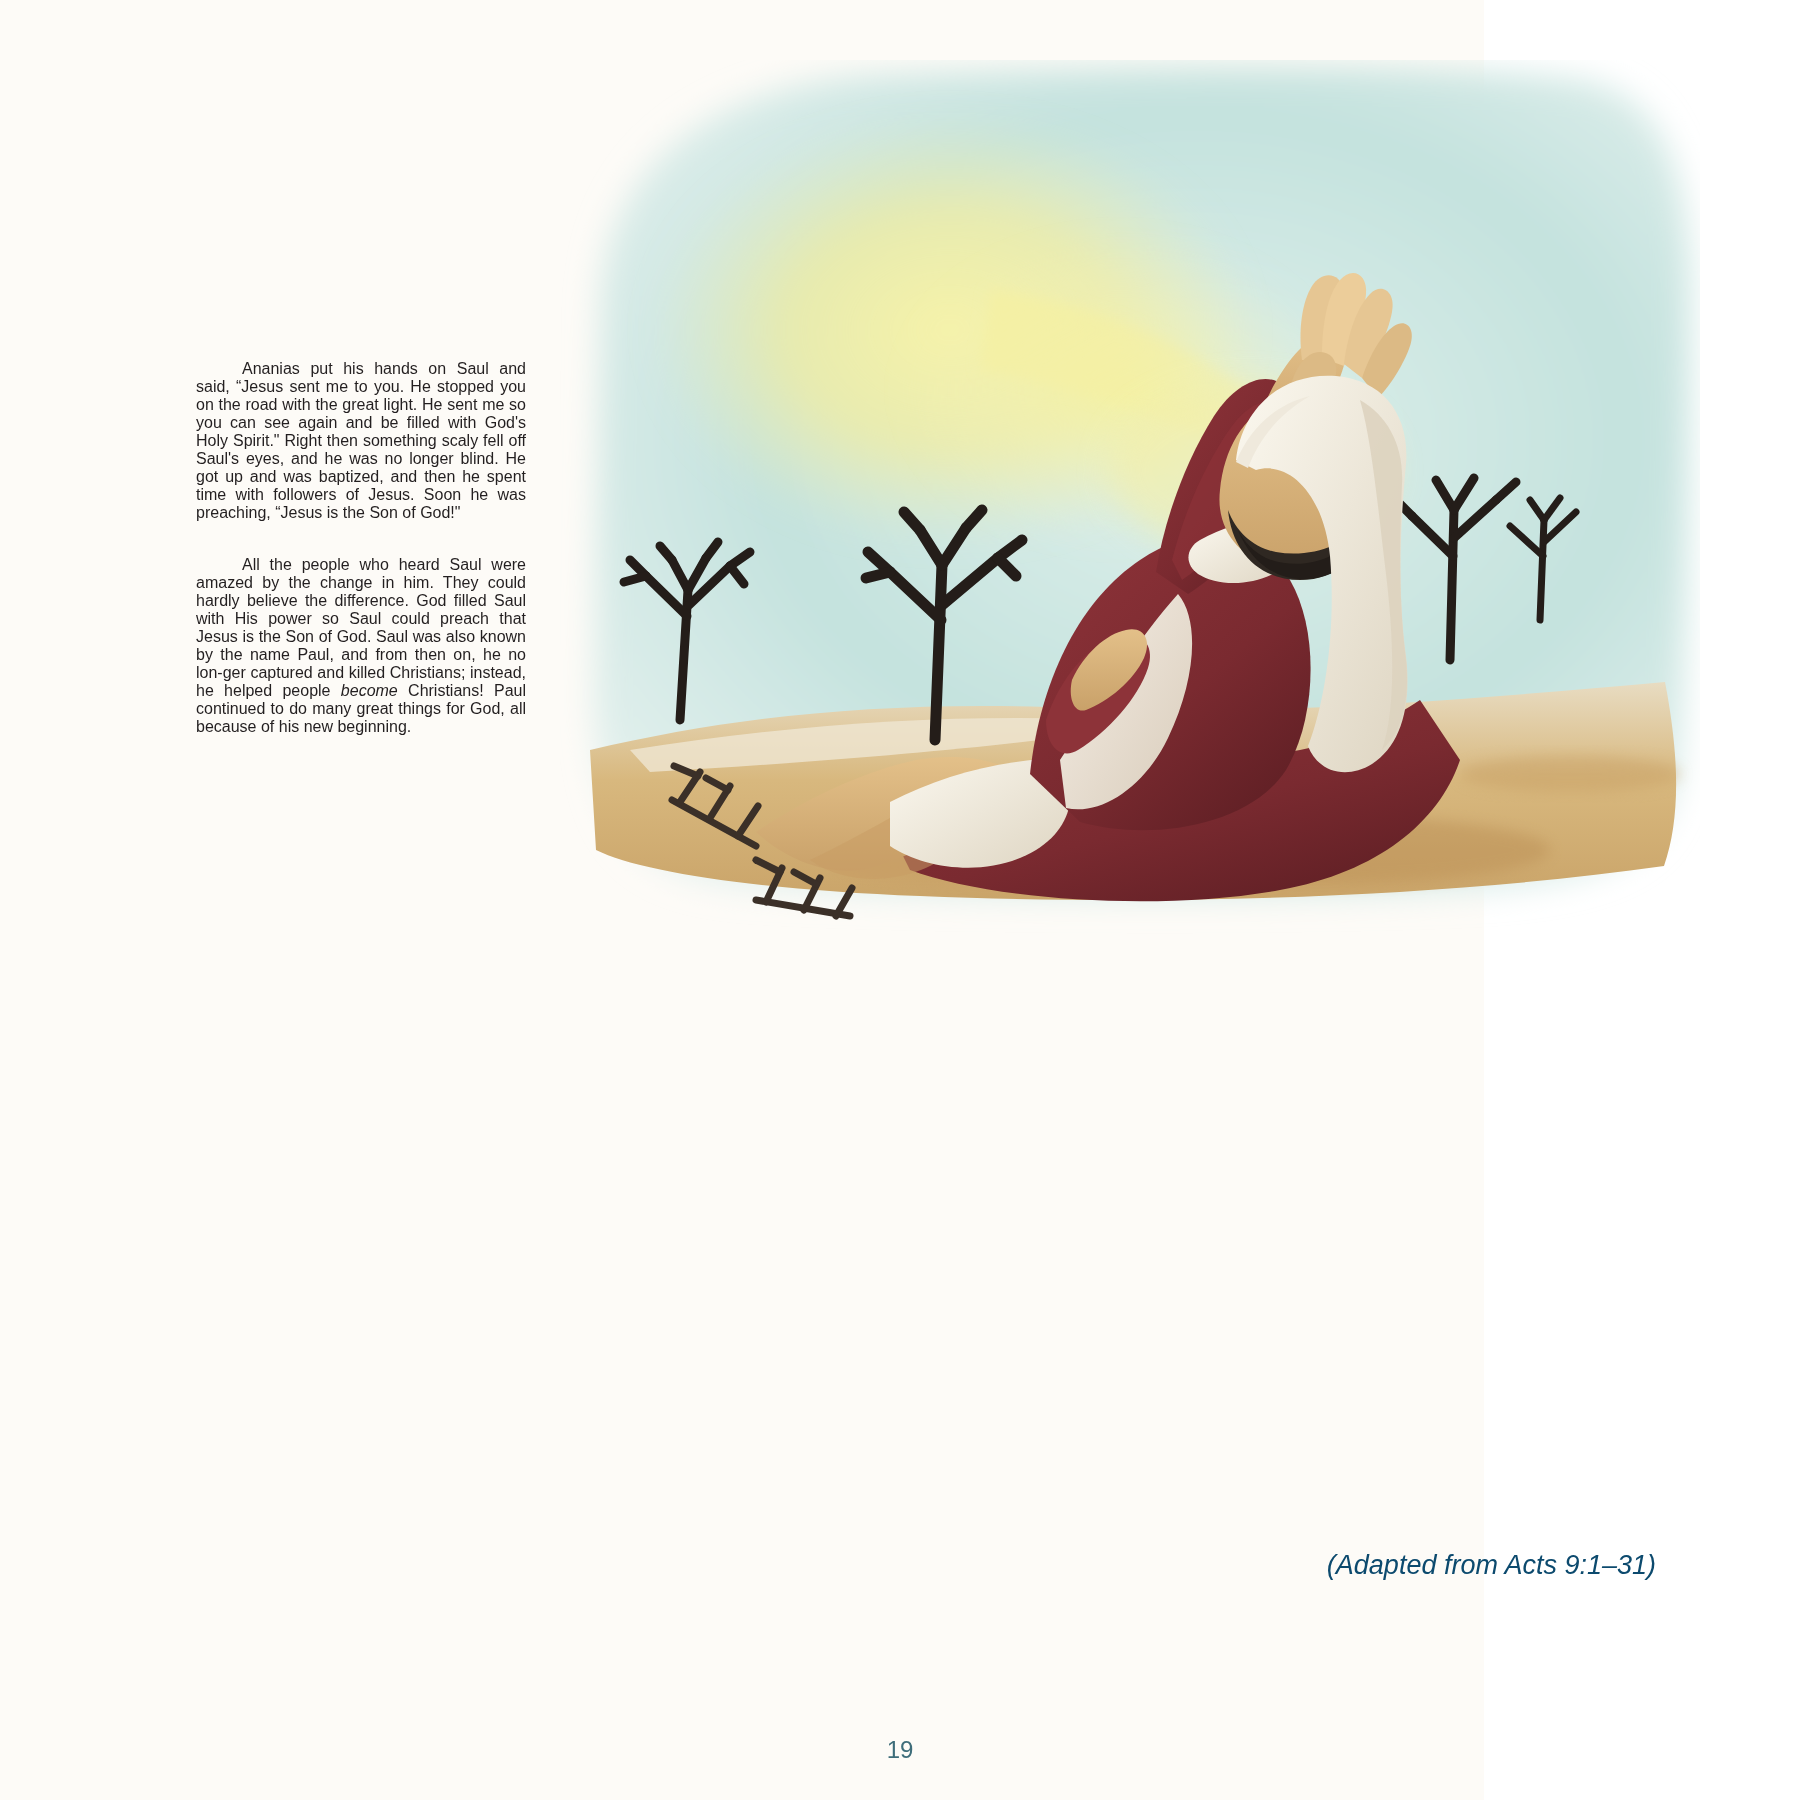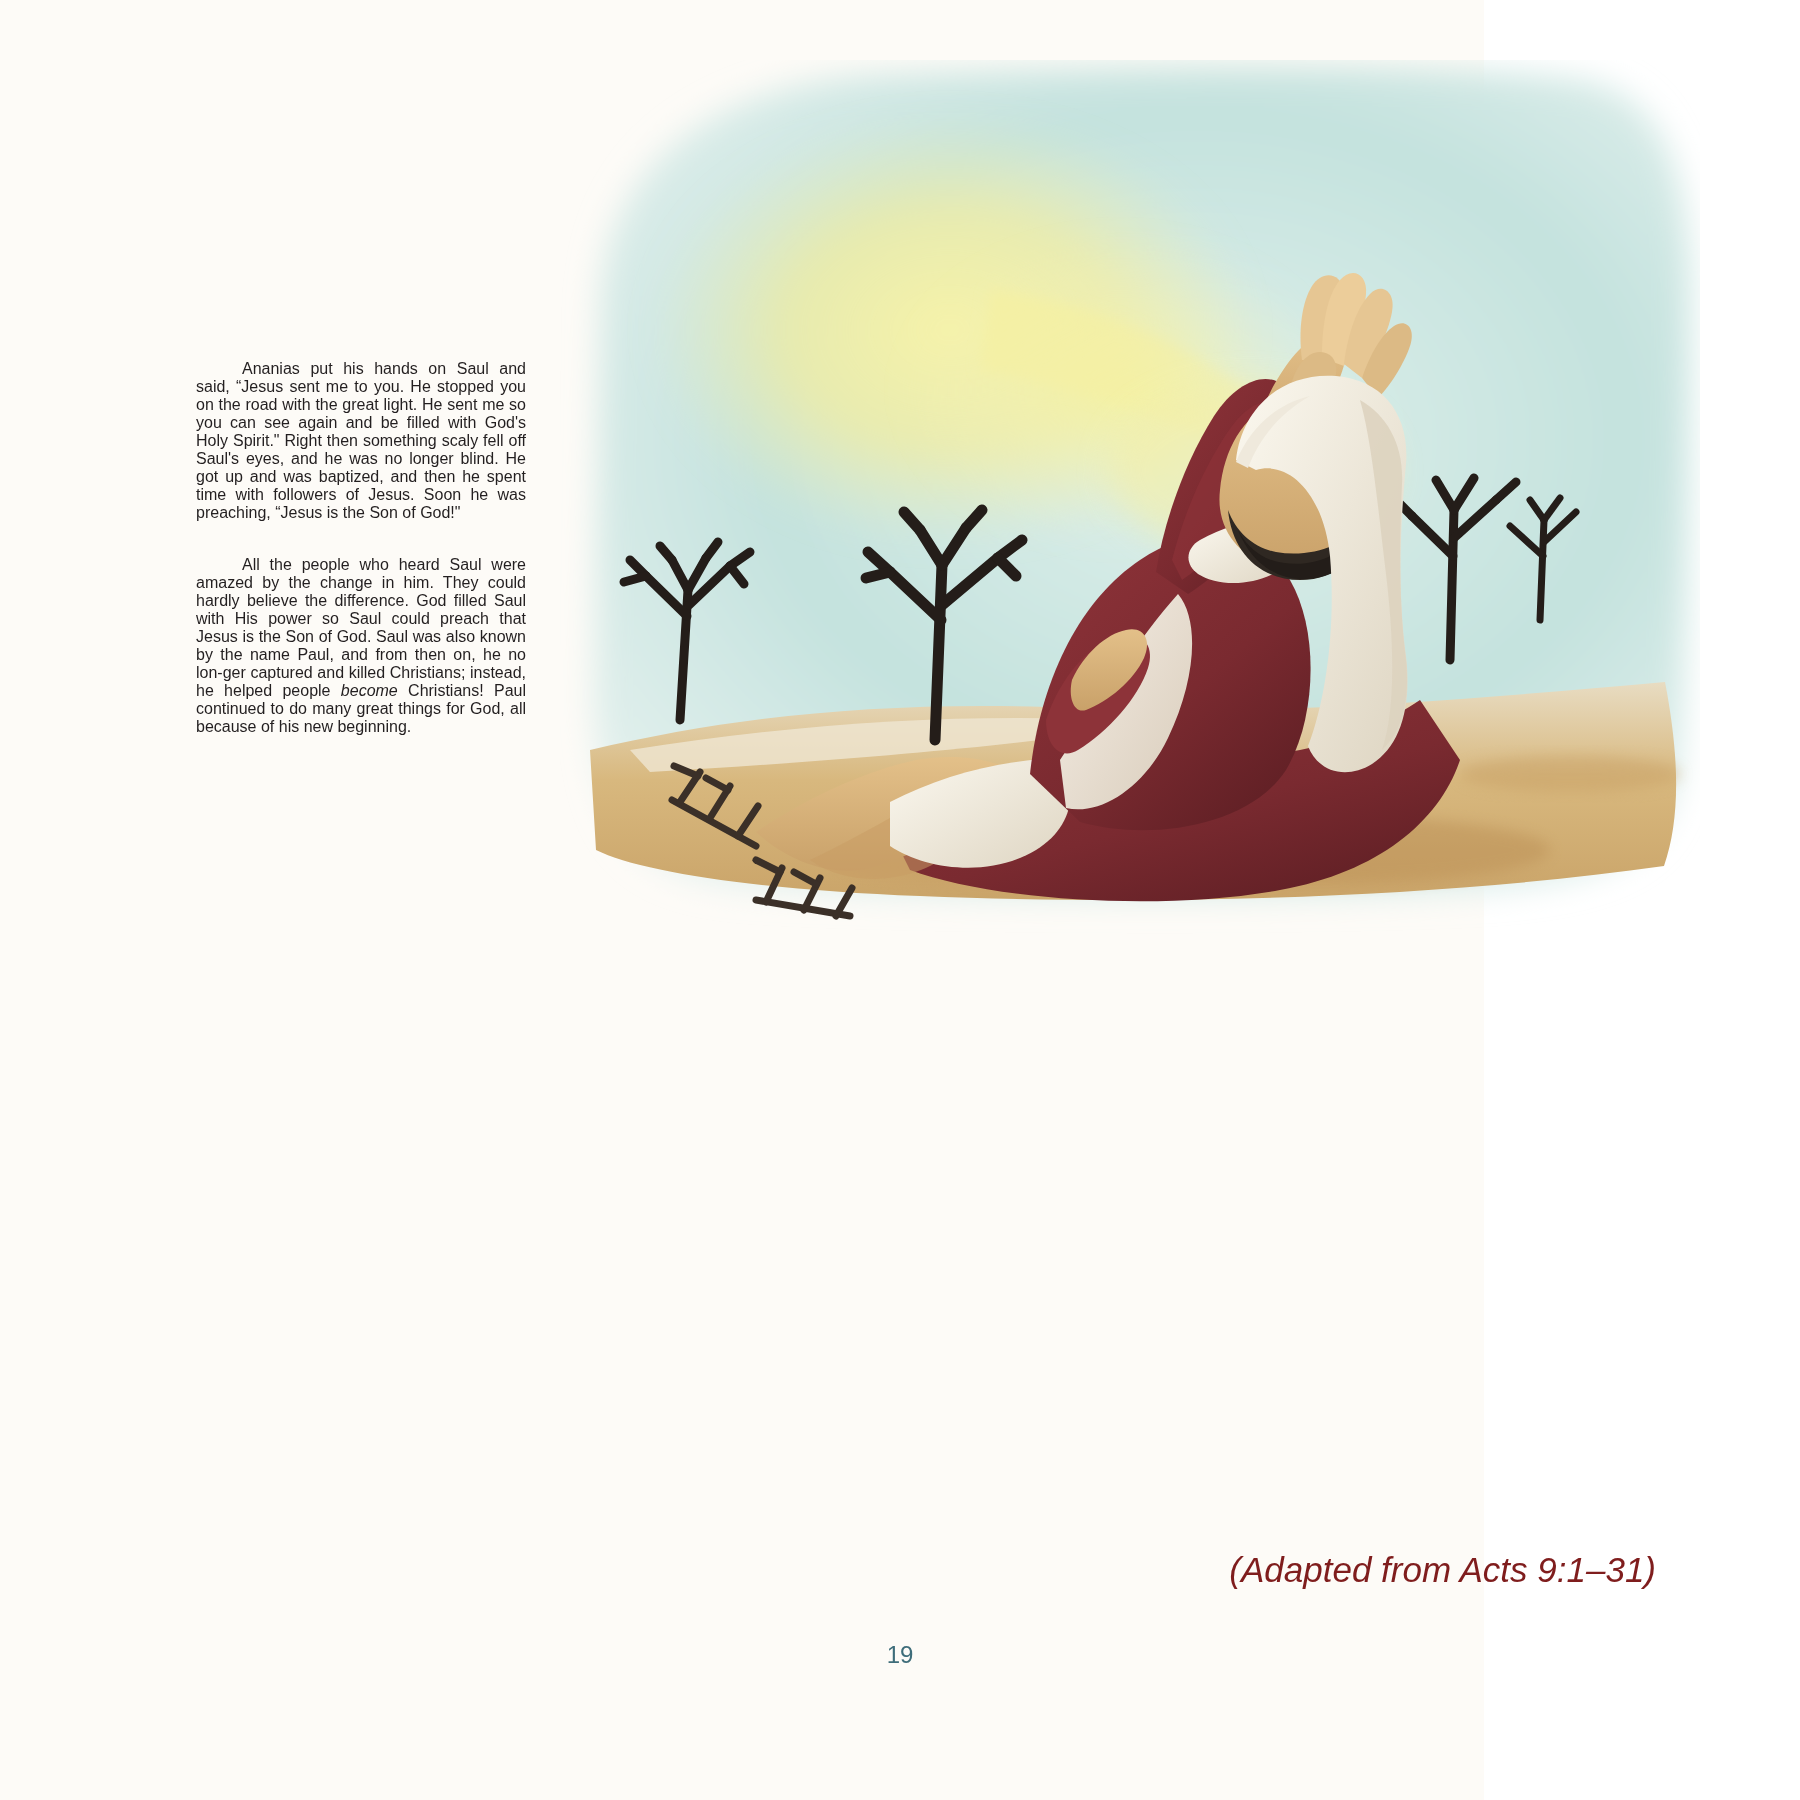--- a/index.html
+++ b/index.html
@@ -67,29 +67,29 @@
   .s13 { width: 760px; }
 
   
   .attribution {
     position: absolute;
     left: 196px;
     top: 1550px;
     width: 1460px;
     text-align: right;
     font-style: italic;
-    font-size: 35px;
-    color: #7f1d1d;
+    font-size: 27px;
+    color: #0c4a6e;
   }
 
   
   .page-number {
     position: absolute;
     left: 0;
-    top: 1641px;
+    top: 1736px;
     width: 1800px;
     text-align: center;
     font-size: 24px;
     color: #3e6d7a;
   }
 </style>
 </head>
 <body>
 
 <div class="page">

